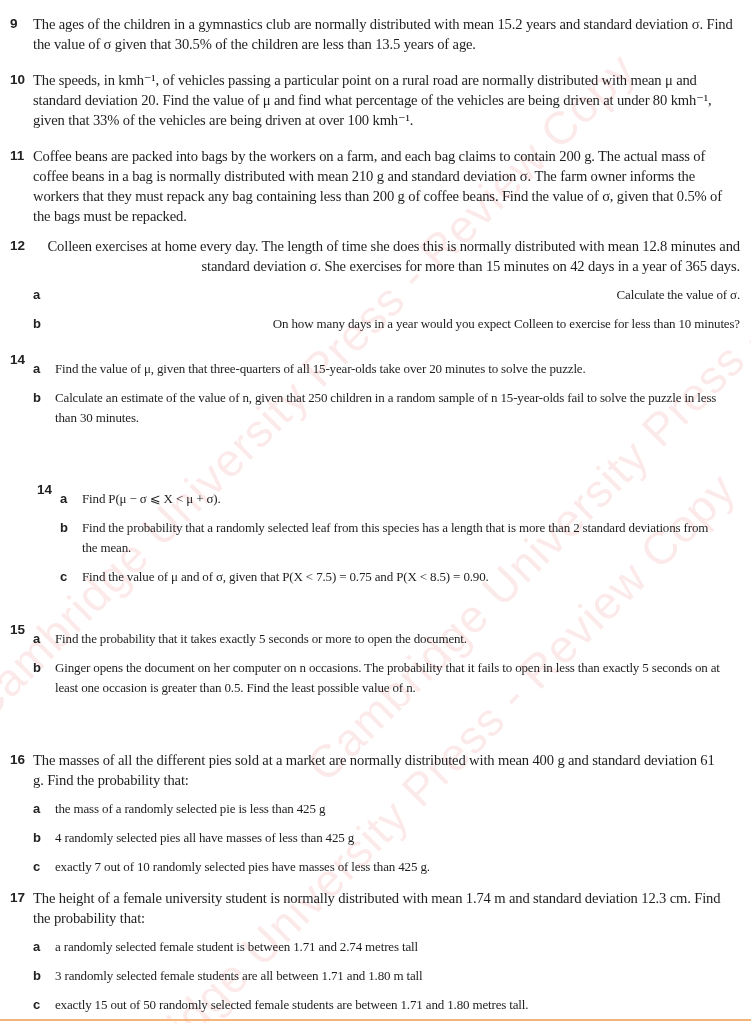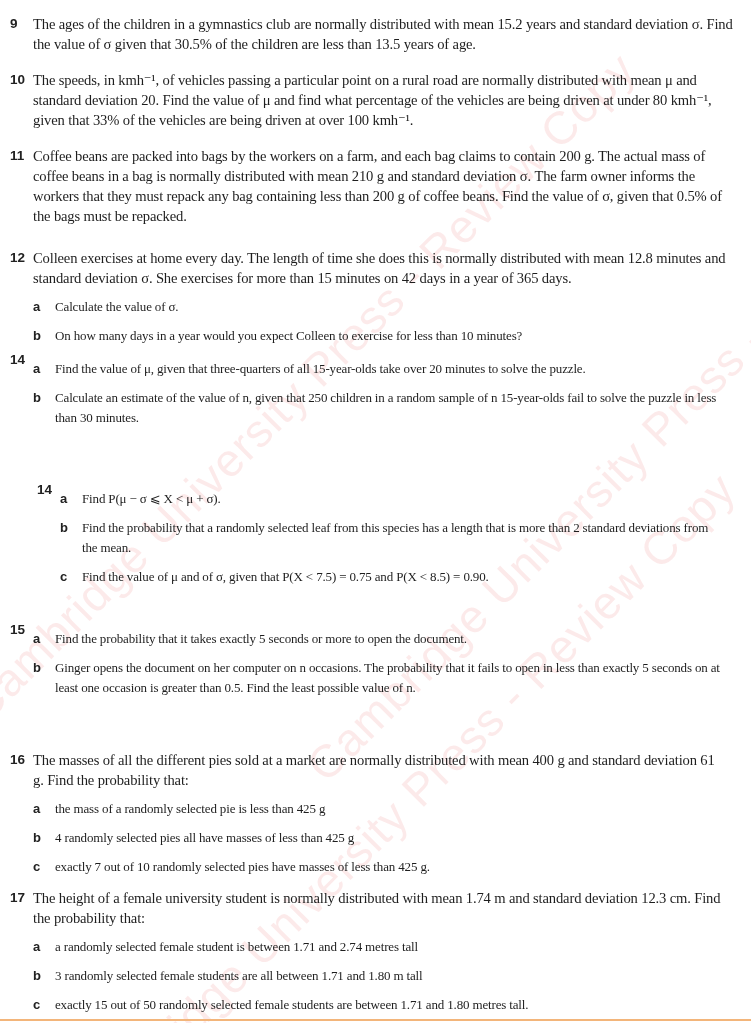--- a/index.html
+++ b/index.html
@@ -57,21 +57,21 @@
   <div class="q" style="top:70px;">
     <span class="qnum">10</span>
     <div class="qtext">The speeds, in kmh⁻¹, of vehicles passing a particular point on a rural road are normally distributed with mean μ and standard deviation 20. Find the value of μ and find what percentage of the vehicles are being driven at under 80 kmh⁻¹, given that 33% of the vehicles are being driven at over 100 kmh⁻¹.</div>
   </div>
 
   <div class="q" style="top:146px;">
     <span class="qnum">11</span>
     <div class="qtext">Coffee beans are packed into bags by the workers on a farm, and each bag claims to contain 200 g. The actual mass of coffee beans in a bag is normally distributed with mean 210 g and standard deviation σ. The farm owner informs the workers that they must repack any bag containing less than 200 g of coffee beans. Find the value of σ, given that 0.5% of the bags must be repacked.</div>
   </div>
 
-  <div class="q" style="top:248px;">
+  <div class="q" style="top:236px;text-align:right;">
     <span class="qnum">12</span>
     <div class="qtext">Colleen exercises at home every day. The length of time she does this is normally distributed with mean 12.8 minutes and standard deviation σ. She exercises for more than 15 minutes on 42 days in a year of 365 days.</div>
     <div class="part">
       <span class="plabel">a</span>
       <div class="ptext">Calculate the value of σ.</div>
     </div>
     <div class="part">
       <span class="plabel">b</span>
       <div class="ptext">On how many days in a year would you expect Colleen to exercise for less than 10 minutes?</div>
     </div>

